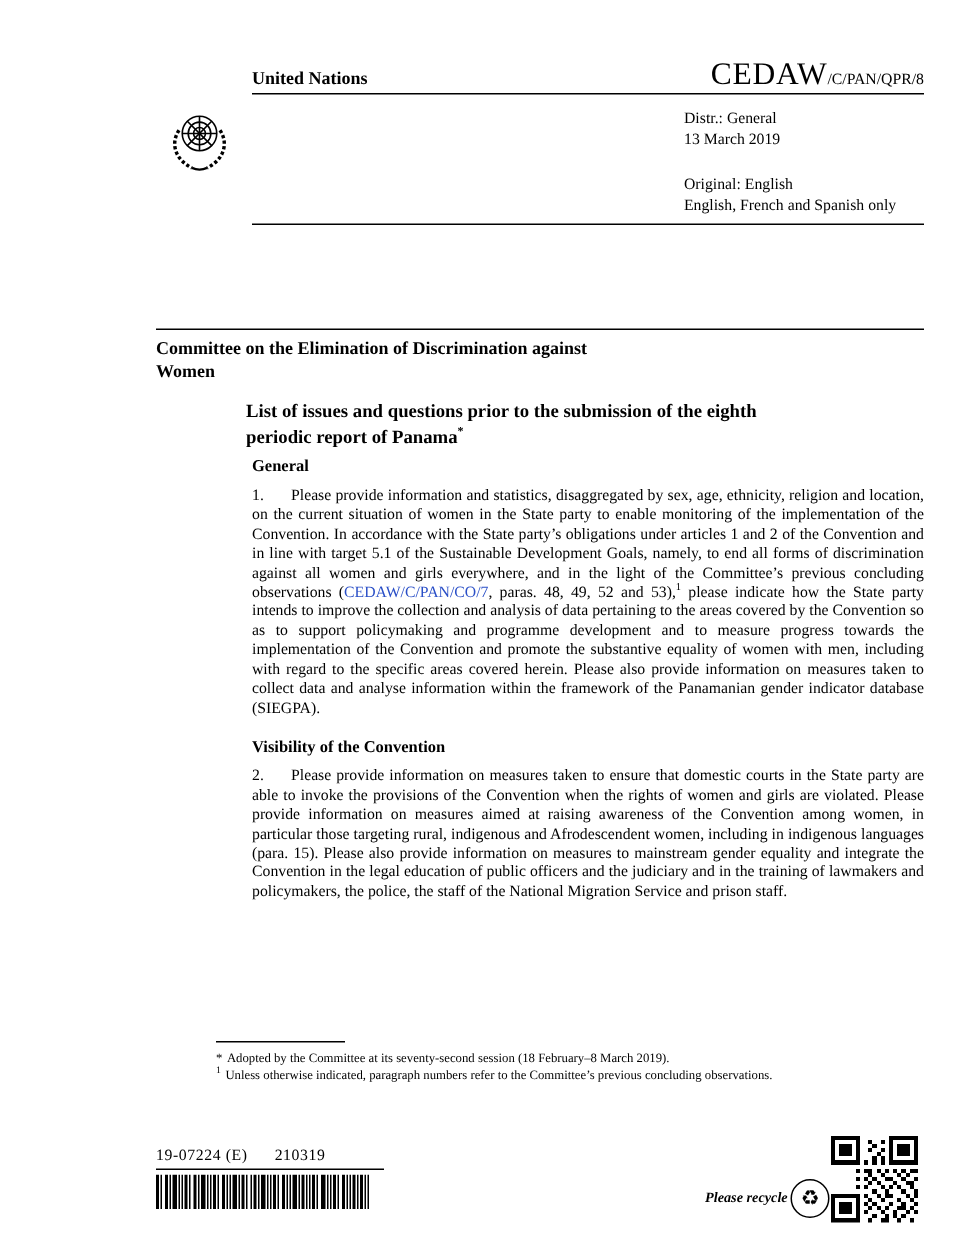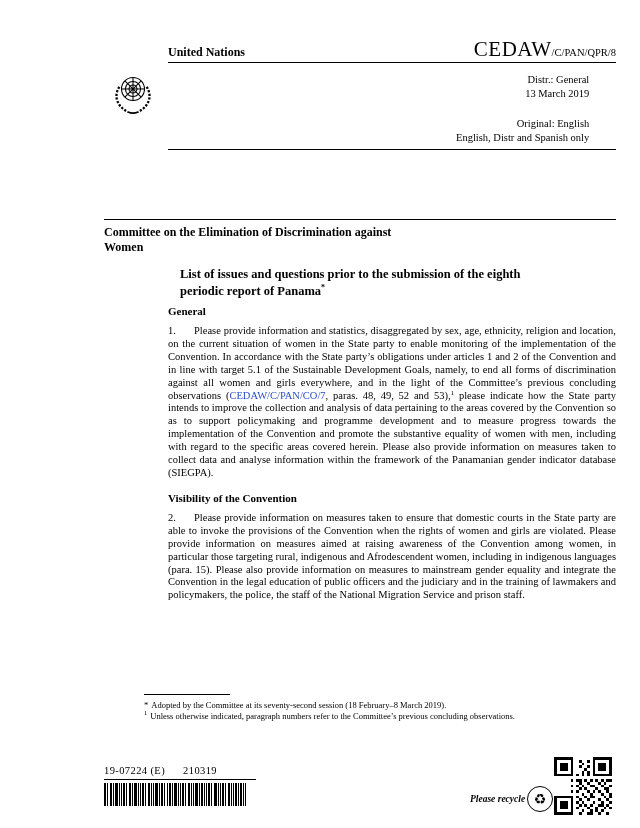--- a/index.html
+++ b/index.html
@@ -11,30 +11,30 @@
 
   
   .un-label { position:absolute; left:128px; top:45px; font-size:12px; font-weight:bold; }
   .doc-symbol { position:absolute; right:64px; top:37px; font-size:21px; letter-spacing:0.5px; }
   .doc-symbol .suffix { font-size:10.5px; letter-spacing:0; }
   .rule-top { position:absolute; left:128px; right:64px; top:62px; height:1px; background:#000; }
 
   
   .emblem { position:absolute; left:70px; top:71px; width:46px; height:46px; }
   .treaty-title { position:absolute; left:128px; top:69px; width:272px; font-size:17px; font-weight:bold; line-height:1.3; }
-  .distr { position:absolute; left:416px; top:73px; font-size:10.5px; line-height:13.5px;text-align:right; }
+  .distr { position:absolute; left:416px; top:73px; font-size:10.5px; line-height:13.5px; }
   .distr .group2 { margin-top:17px; }
   .rule-mid { position:absolute; left:128px; right:64px; top:149px; height:1px; background:#000; }
 
   
   .committee-rule { position:absolute; left:64px; right:64px; top:219px; height:1px; background:#000; }
   .committee { position:absolute; left:64px; top:225px; width:295px; font-size:12px; font-weight:bold; line-height:1.25; }
 
   
-  .doc-title { position:absolute; left:140px; top:266px; width:380px; font-size:12.5px; font-weight:bold; line-height:1.35; }
+  .doc-title { position:absolute; left:124px; top:266px; width:380px; font-size:12.5px; font-weight:bold; line-height:1.35; }
   .doc-title sup { font-size:8px; vertical-align:super; line-height:0; }
   .content { position:absolute; left:128px; top:305px; width:448px; }
   .content h3 { font-size:11px; font-weight:bold; margin:0 0 8px 0; }
   .para { font-size:10.5px; line-height:12.9px; text-align:justify; margin-bottom:12px; }
   .para-num { display:inline-block; width:26px; }
   .para sup { font-size:7px; vertical-align:super; line-height:0; }
   .doc-link { color:var(--color-link, #2a4fc7); text-decoration:none; }
 
   
   .footnote-area { position:absolute; left:100px; top:694px; width:396px; font-size:8.5px; line-height:10.5px; }
@@ -84,21 +84,21 @@
         <path d="M25 57 C29.5 59 34.5 59 39 57" stroke-width="2.2"></path>
       </g>
     </svg>
   </div>
 
   <div class="distr">
     <div>Distr.: General</div>
     <div>13 March 2019</div>
     <div class="group2">
       <div>Original: English</div>
-      <div>English, Distr and Spanish only</div>
+      <div>English, French and Spanish only</div>
     </div>
   </div>
   <div class="rule-mid"></div>
 
   <div class="committee-rule"></div>
   <div class="committee">Committee on the Elimination of Discrimination against Women</div>
 
   <div class="doc-title"><span>List of issues and questions prior to the submission of the eighth periodic report of Panama</span><sup>*</sup></div>
 
   <div class="content">

